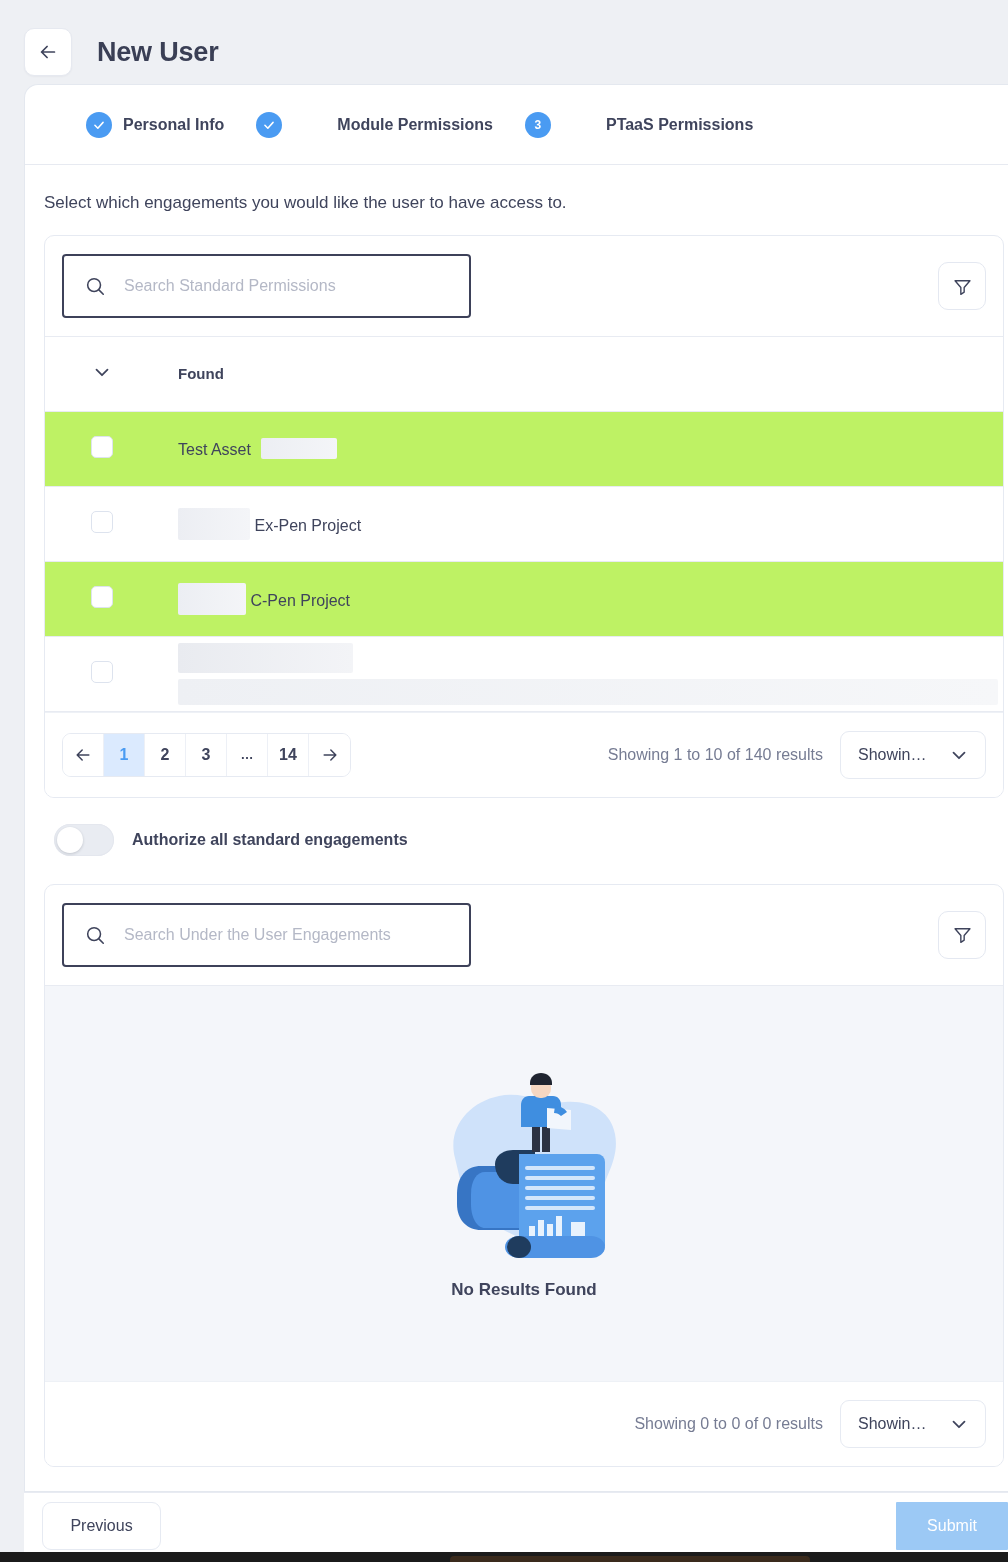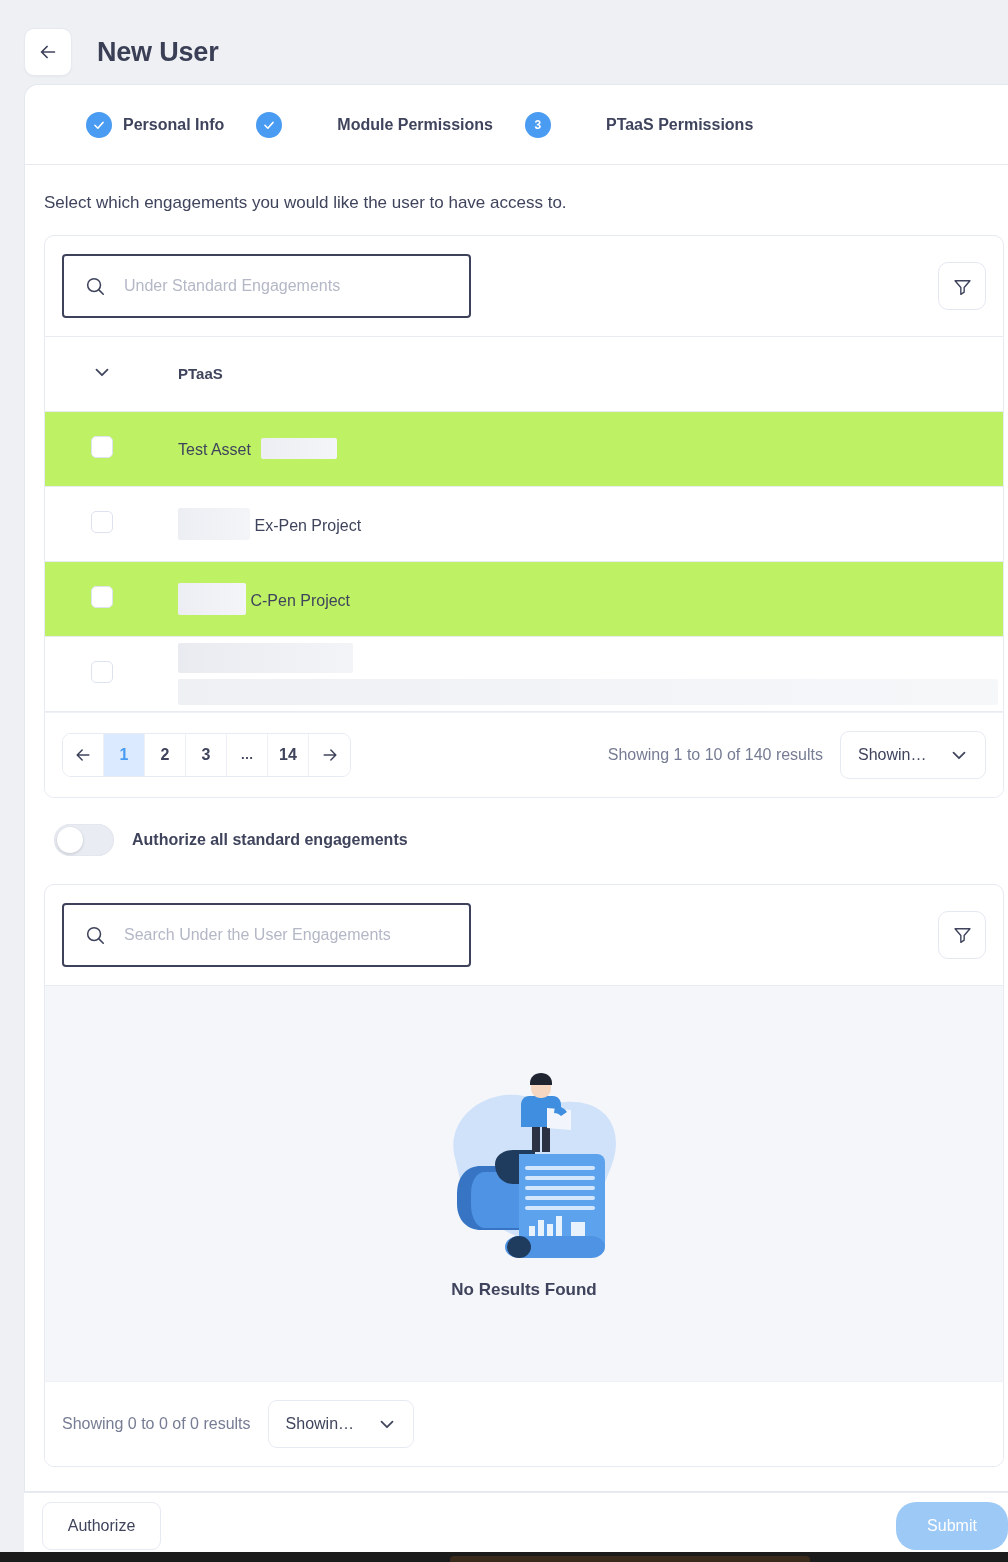--- a/index.html
+++ b/index.html
@@ -142,36 +142,36 @@
     border-radius: 50%; background: #fff; box-shadow: 0 1px 3px rgba(16,24,40,.18);
   }
   .toggle-label { margin-left: 18px; font-size: 16px; font-weight: bold; color: #3f445c; }
 
   
   .empty-wrap {
     background: #f4f6fa; height: 395px; display: flex; flex-direction: column;
     align-items: center; justify-content: center;
   }
   .empty-text { font-size: 17px; font-weight: bold; color: #3f445c; margin-top: 14px; }
-  .pager-row.empty-pager { background: #fff; }
+  .pager-row.empty-pager { background: #fff; justify-content: flex-end; }
 
   
   .footer {
     position: absolute; left: 24px; top: 1492px; width: 1008px; height: 66px;
     background: #ffffff; border-top: 1px solid #e8ebf2;
     display: flex; align-items: center; justify-content: space-between;
     padding: 0 24px 0 18px;
   }
   .btn-prev {
     width: 119px; height: 48px; border: 1px solid #e6eaf2; border-radius: 9px;
     background: #fff; font-size: 16px; color: #3f445c; cursor: pointer;
     font-family: "Liberation Sans", sans-serif;
   }
   .btn-submit {
-    width: 112px; height: 48px; border: none; border-radius: 20px;
+    width: 112px; height: 48px; border: none; border-radius: 1px;
     background: #9cc9f5; color: #ffffff; font-size: 16px; cursor: pointer;
     font-family: "Liberation Sans", sans-serif;
   }
   .bottom-bar {
     position: absolute; left: 0; top: 1552px; width: 1008px; height: 10px;
     background: #1b1b1b;
   }
   .bottom-bar .brown {
     position: absolute; left: 450px; top: 4px; width: 360px; height: 6px;
     background: #3a2a1c; border-top-left-radius: 4px; border-top-right-radius: 4px;
@@ -223,40 +223,40 @@
       <div class="intro">Select which engagements you would like the user to have access to.</div>
 
       <div class="panel">
 
         <div class="panel-search-row">
           <div class="search-box">
             <svg width="22" height="22" viewBox="0 0 24 24" fill="none">
               <circle cx="11" cy="11" r="7" stroke="#3f445c" stroke-width="1.7"></circle>
               <path d="M16.5 16.5L21 21" stroke="#3f445c" stroke-width="1.7" stroke-linecap="round"></path>
             </svg>
-            <span class="ph">Under Standard Engagements</span>
+            <span class="ph">Search Standard Permissions</span>
           </div>
           <div class="filter-btn">
             <svg width="21" height="21" viewBox="0 0 24 24" fill="none">
               <path d="M3.5 5.5h17l-6.6 7.6v5.4l-3.8 2.4v-7.8L3.5 5.5z" stroke="#3f445c" stroke-width="1.6" stroke-linejoin="round"></path>
             </svg>
           </div>
         </div>
 
         <table class="tbl">
           <thead>
             <tr>
               <th class="col-chk">
                 <span class="chev">
                   <svg width="22" height="22" viewBox="0 0 24 24" fill="none">
                     <path d="M6 9.5l6 6 6-6" stroke="#3f445c" stroke-width="1.9" stroke-linecap="round" stroke-linejoin="round"></path>
                   </svg>
                 </span>
               </th>
-              <th class="col-name">PTaaS</th>
+              <th class="col-name">Found</th>
             </tr>
           </thead>
           <tbody>
             <tr class="alt">
               <td class="col-chk">
                 <span class="chk"></span>
               </td>
               <td class="col-name">
                 <span>Test Asset</span>
                 <span class="redact" style="width:76px;margin-left:6px"></span>
@@ -394,21 +394,21 @@
               </svg>
             </div>
           </div>
         </div>
       </div>
 
     </div>
   </div>
 
   <div class="footer">
-    <button class="btn-prev">Authorize</button>
+    <button class="btn-prev">Previous</button>
     <button class="btn-submit">Submit</button>
   </div>
 
   <div class="bottom-bar">
     <div class="brown"></div>
   </div>
 
 </div>
 
 </body></html>

